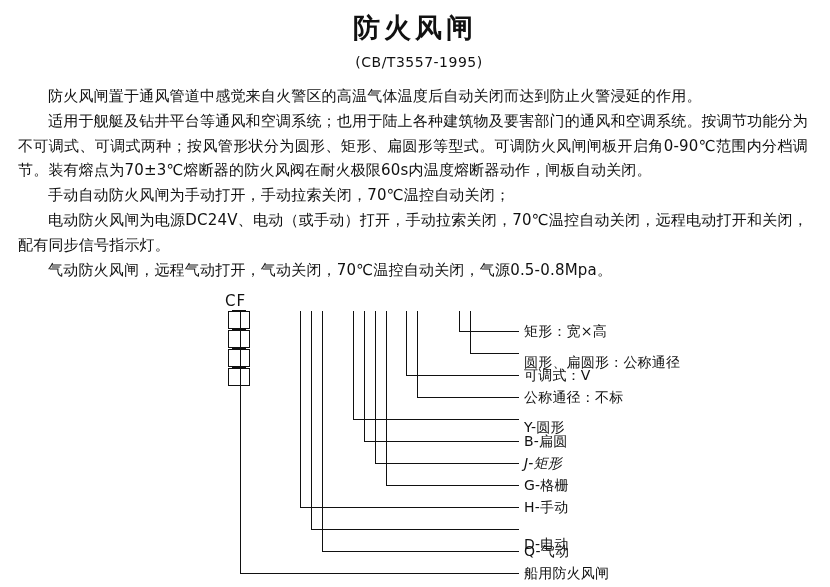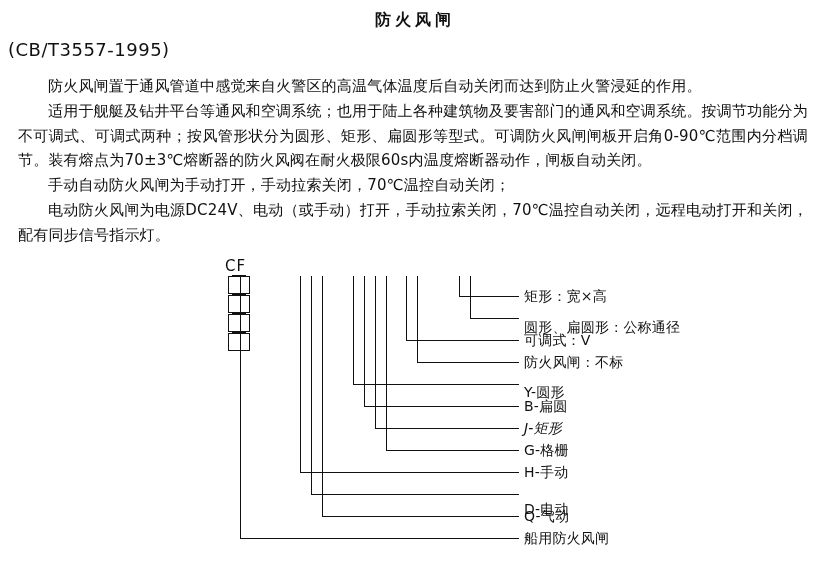--- a/index.html
+++ b/index.html
@@ -17,30 +17,30 @@
   }
   .page {
     position: relative;
     width: 830px;
     height: 587px;
     padding: 0;
     box-sizing: border-box;
   }
   .title {
     text-align: center;
-    font-size: 16px;
+    font-size: 27px;
     font-weight: bold;
     letter-spacing: 4px;
     margin-top: 10px;
     margin-bottom: 2px;
     font-family: "DejaVu Sans", sans-serif;
   }
   .subtitle {
-    text-align: left;
-    font-size: 18px;
+    text-align: center;
+    font-size: 14px;
     margin-top: 8px;
     margin-bottom: 14px;
     letter-spacing: 0.5px;
     padding-left: 8px;
   }
   .body-text {
     padding: 0 22px 0 18px;
   }
   .para {
     font-size: 15px;
@@ -106,20 +106,21 @@
 <div class="page">
 
   <h1 class="title">防火风闸</h1>
   <div class="subtitle">(CB/T3557-1995)</div>
 
   <div class="body-text">
     <p class="para">防火风闸置于通风管道中感觉来自火警区的高温气体温度后自动关闭而达到防止火警浸延的作用。</p>
     <p class="para">适用于舰艇及钻井平台等通风和空调系统；也用于陆上各种建筑物及要害部门的通风和空调系统。按调节功能分为不可调式、可调式两种；按风管形状分为圆形、矩形、扁圆形等型式。可调防火风闸闸板开启角0-90℃范围内分档调节。装有熔点为70±3℃熔断器的防火风阀在耐火极限60s内温度熔断器动作，闸板自动关闭。</p>
     <p class="para">手动自动防火风闸为手动打开，手动拉索关闭，70℃温控自动关闭；</p>
     <p class="para">电动防火风闸为电源DC24V、电动（或手动）打开，手动拉索关闭，70℃温控自动关闭，远程电动打开和关闭，配有同步信号指示灯。</p>
+    <p class="para">气动防火风闸，远程气动打开，气动关闭，70℃温控自动关闭，气源0.5-0.8Mpa。</p>
   </div>
 
   <div class="diagram">
 
     <div class="code-row">
       <span class="cf-label">CF</span>
       <span class="dash"></span>
       <span class="box"></span>
       <span class="dash"></span>
       <span class="box"></span>
@@ -136,21 +137,21 @@
     <div class="vline" style="left:470px; top:19px; height:42px;"></div>
     <div class="hline" style="left:470px; top:61px; width:49px;"></div>
     <div class="leader-label" style="left:524px; top:62px;">圆形、扁圆形：公称通径</div>
 
     <div class="vline" style="left:406px; top:19px; height:64px;"></div>
     <div class="hline" style="left:406px; top:83px; width:113px;"></div>
     <div class="leader-label" style="left:524px; top:75px;">可调式：V</div>
 
     <div class="vline" style="left:417px; top:19px; height:86px;"></div>
     <div class="hline" style="left:417px; top:105px; width:102px;"></div>
-    <div class="leader-label" style="left:524px; top:97px;">防火风闸：不标</div>
+    <div class="leader-label" style="left:524px; top:97px;">公称通径：不标</div>
 
     <div class="vline" style="left:353px; top:19px; height:108px;"></div>
     <div class="hline" style="left:353px; top:127px; width:166px;"></div>
     <div class="leader-label" style="left:524px; top:117px;margin-top:10px;">Y-圆形</div>
 
     <div class="vline" style="left:364px; top:19px; height:130px;"></div>
     <div class="hline" style="left:364px; top:149px; width:155px;"></div>
     <div class="leader-label" style="left:524px; top:141px;">B-扁圆</div>
 
     <div class="vline" style="left:375px; top:19px; height:152px;"></div>

